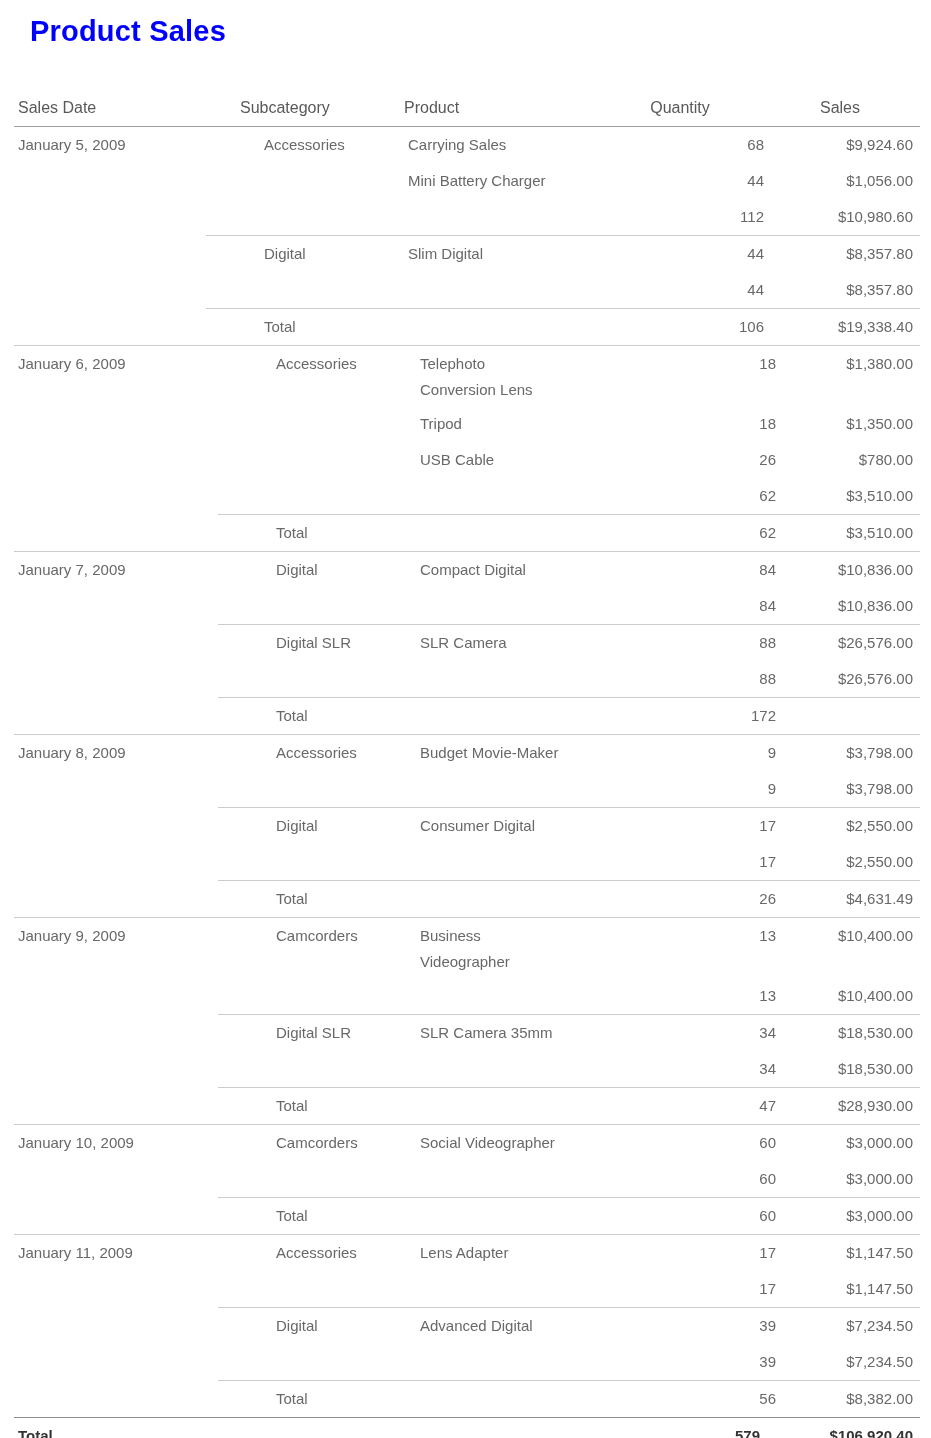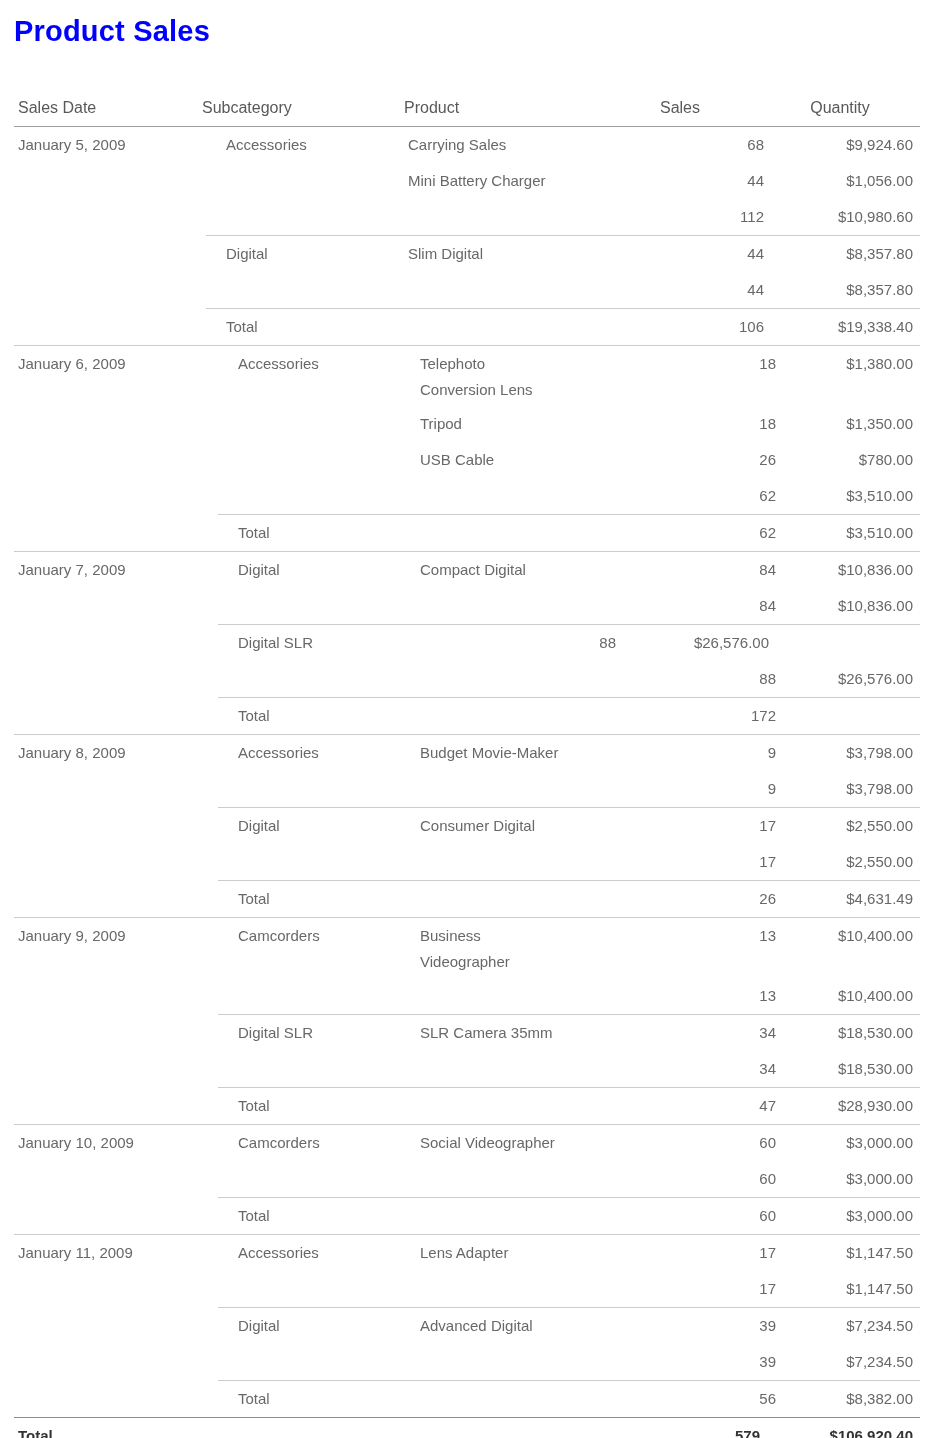--- a/index.html
+++ b/index.html
@@ -5,38 +5,38 @@
   html { background:#fff; }
   body {
     width:931px; box-sizing:border-box; margin:0;
     padding:14px 11px 24px 14px;
     background:#fff;
     font-family:"Liberation Sans", sans-serif;
     font-size:15px;
     color:var(--body-text,#686868);
   }
   h1 {
-    margin:0 0 42px 0;
+    margin:0 0 42px 16px;
     font-size:29px; line-height:34px; font-weight:700;
     color:var(--title,#0000ff);
     letter-spacing:0.2px;
   }
   .table { width:100%; }
   .row {
     display:grid;
     grid-template-columns:202px 196px 160px 1fr;
     align-items:start;
     min-height:36px;
   }
   .row.head, .row.grand { grid-template-columns:188px 202px 196px 160px 1fr; }
   .cell { line-height:36px; white-space:nowrap; }
   .th { font-weight:400; font-size:16px; color:var(--header-text,#595959); }
   .row.head { border-bottom:1px solid var(--line-header,#9e9e9e); }
   .cell.date { padding-left:4px; }
-  .sub  { padding-left:20px; }
+  .sub  { padding-left:20px;margin-left:38px; }
   .th.sub { padding-left:0; }
   .qty  { text-align:right; }
   .sales{ text-align:right; padding-right:7px; }
   .th.qty { text-align:center; }
   .th.sales { text-align:center; padding-right:0; }
   .group { display:flex; }
   .group + .group { border-top:1px solid var(--line-light,#cccccc);gap:12px; }
   .gdate { flex:0 0 188px; line-height:36px; padding-left:4px; white-space:nowrap; }
   .gbody { flex:1 1 auto; min-width:0; }
   .subgroup + .subgroup { border-top:1px solid var(--line-light,#cccccc); }
@@ -53,22 +53,22 @@
 <body>
 
 <h1>Product Sales</h1>
 
 <div class="table">
 
   <div class="row head">
     <div class="cell date th">Sales Date</div>
     <div class="cell sub th">Subcategory</div>
     <div class="cell prod th">Product</div>
+    <div class="cell qty th">Quantity</div>
     <div class="cell sales th">Sales</div>
-    <div class="cell qty th">Quantity</div>
   </div>
 
   <section class="group">
     <div class="gdate">January 5, 2009</div>
     <div class="gbody">
       <div class="subgroup">
         <div class="row">
           <div class="cell sub">Accessories</div>
           <div class="cell prod">Carrying Sales</div>
           <div class="cell qty">68</div>
@@ -161,20 +161,21 @@
         <div class="row">
           <div class="cell sub"></div>
           <div class="cell prod"></div>
           <div class="cell qty">84</div>
           <div class="cell sales">$10,836.00</div>
         </div>
       </div>
       <div class="subgroup">
         <div class="row">
           <div class="cell sub">Digital SLR</div>
+          <div class="cell prod">SLR Camera</div>
           <div class="cell qty">88</div>
           <div class="cell sales">$26,576.00</div>
         </div>
         <div class="row">
           <div class="cell sub"></div>
           <div class="cell prod"></div>
           <div class="cell qty">88</div>
           <div class="cell sales">$26,576.00</div>
         </div>
       </div>

